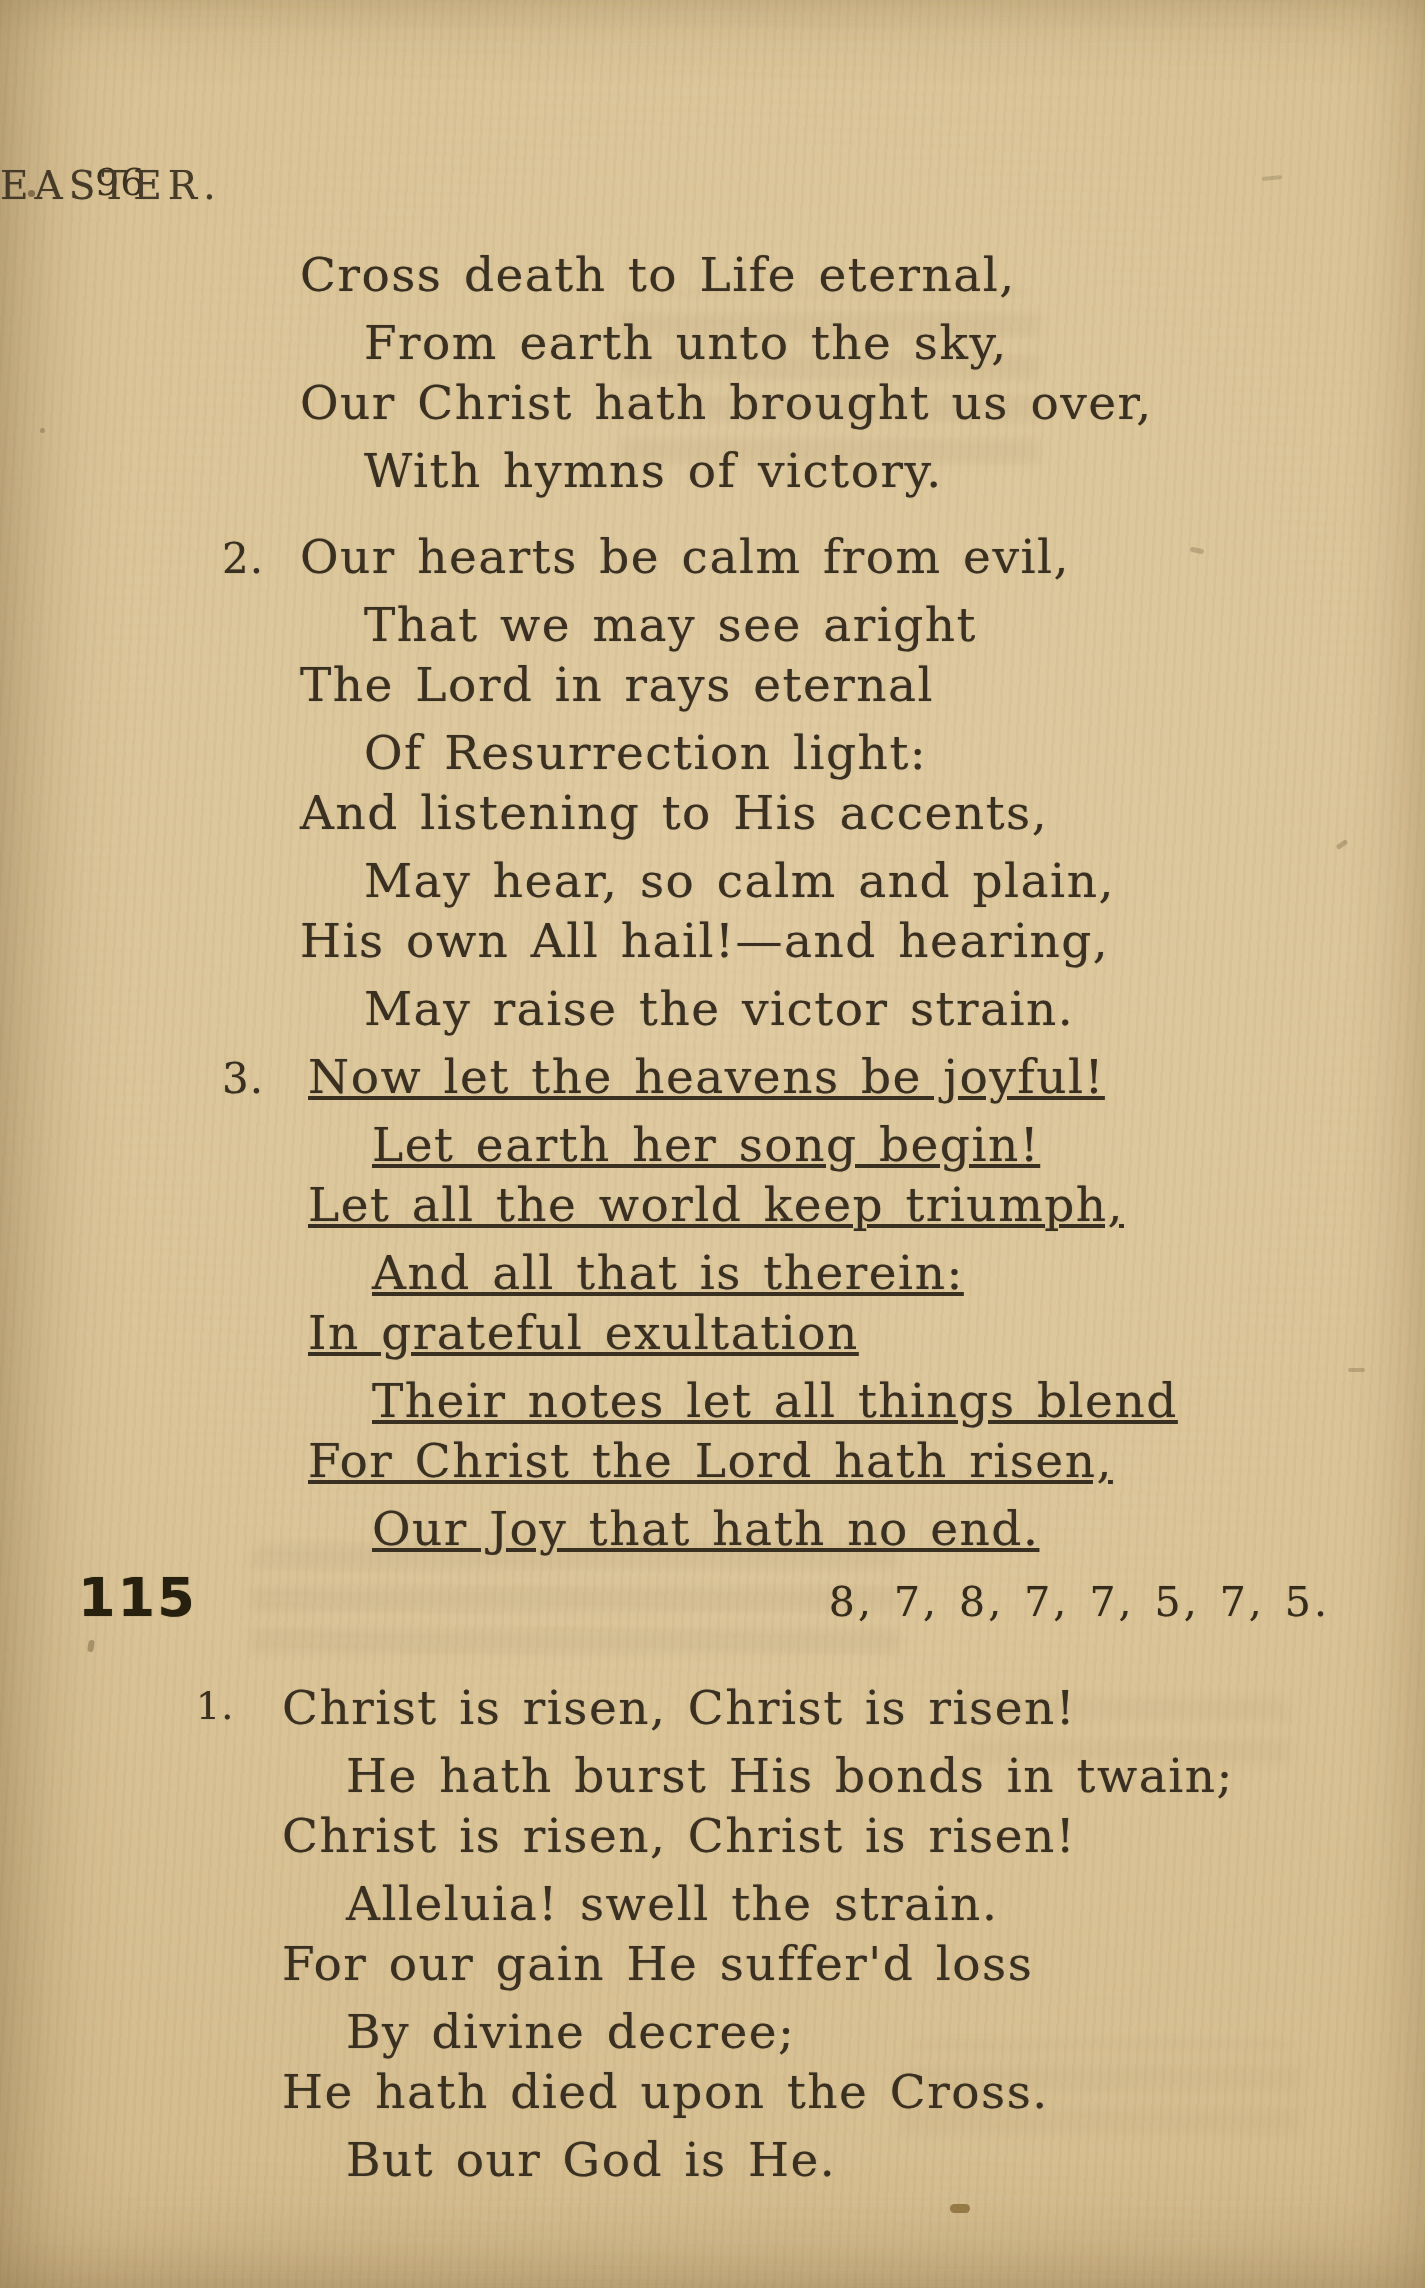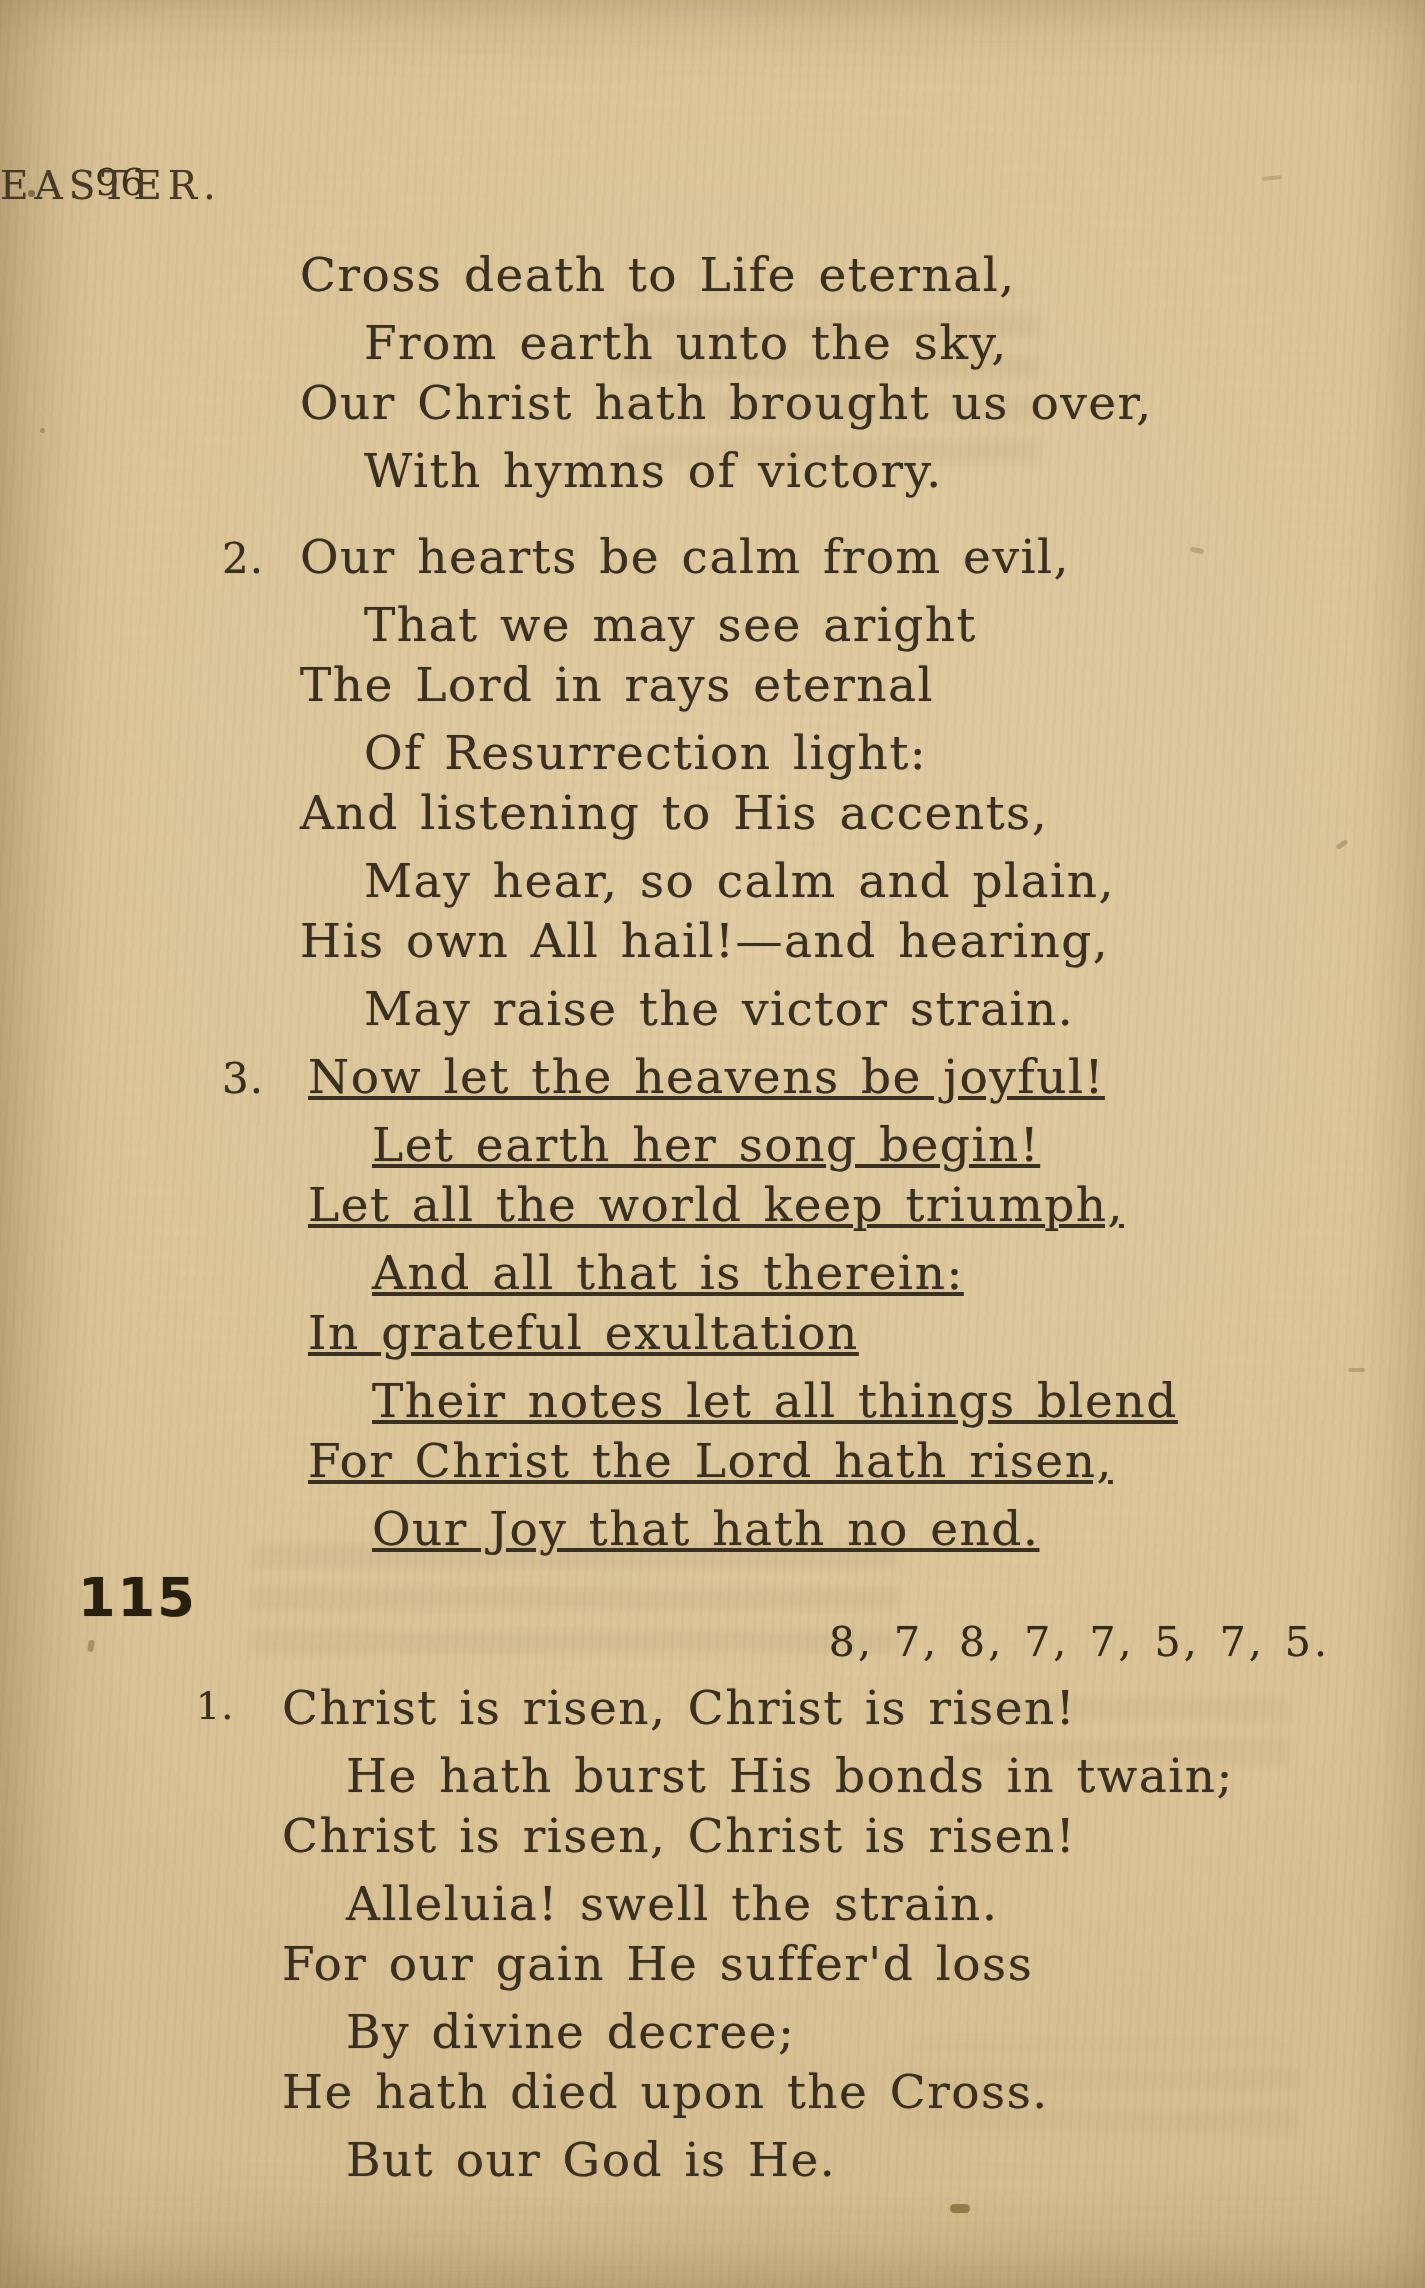--- a/index.html
+++ b/index.html
@@ -46,21 +46,20 @@
   .hymn-number{
     position:absolute;left:78px;top:1566px;
     font-family:"DejaVu Sans","Liberation Sans",sans-serif;
     font-weight:700;font-size:54px;color:#27200f;letter-spacing:2px;
     text-shadow:0 0 1px rgba(30,24,12,.6);
   }
   .meter{
     position:absolute;right:95px;top:1578px;
     font-size:41px;letter-spacing:3px;word-spacing:4px;color:#352c1c;
     text-shadow:0 0 1px rgba(55,44,26,.5);
-    margin-top:40px;
   }
   
   .smudge{
     position:absolute;pointer-events:none;opacity:.55;filter:blur(5px);
     background:repeating-linear-gradient(0deg, transparent 0 16px, rgba(143,118,78,.16) 16px 42px);
     border-radius:24px;
   }
   .speck{position:absolute;background:rgba(92,74,44,.65);border-radius:50%;pointer-events:none;}
   .speck.bar{border-radius:3px;}
 </style>

